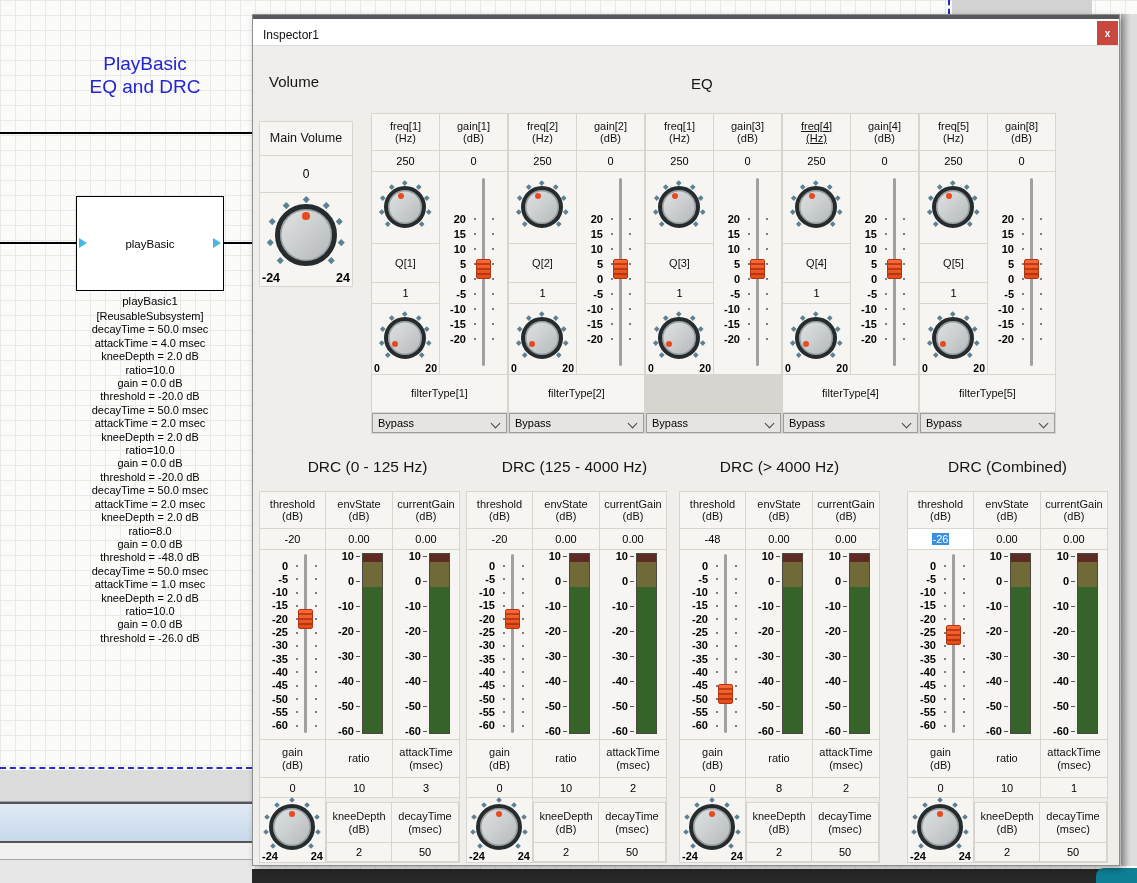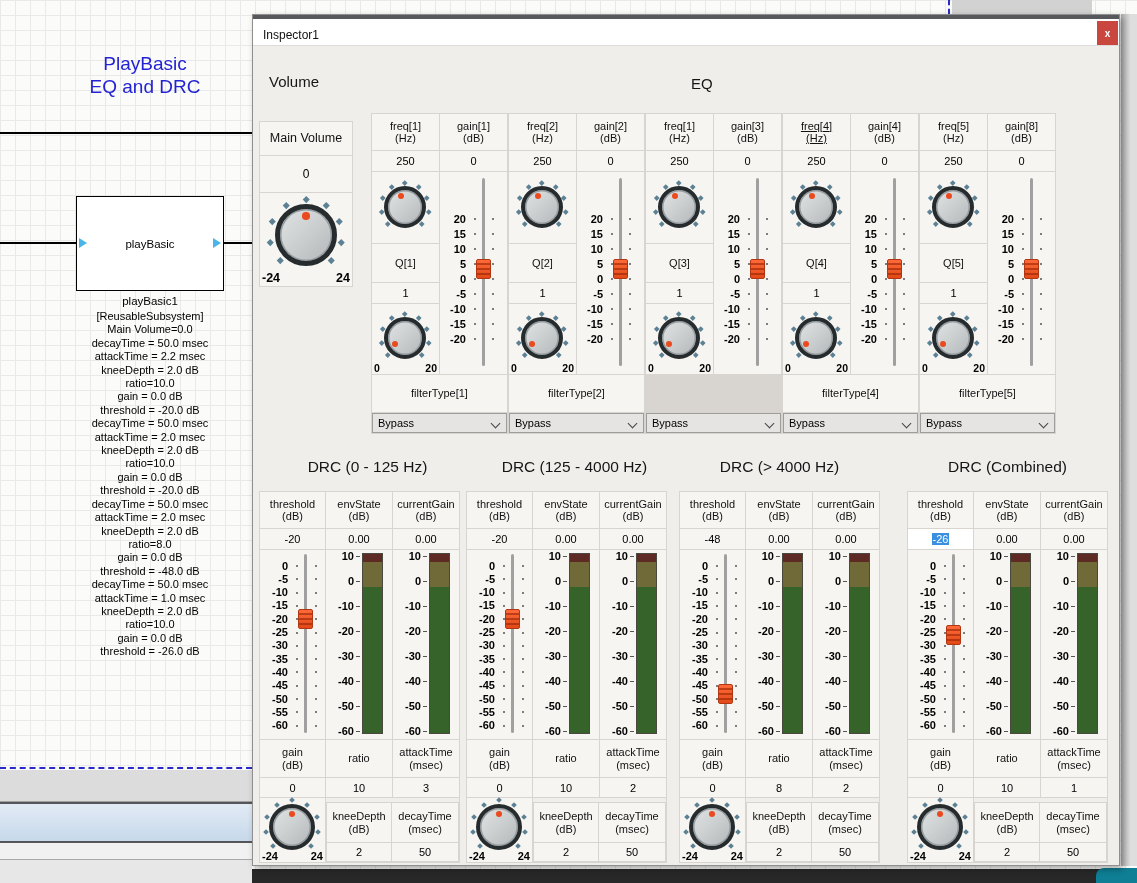--- a/index.html
+++ b/index.html
@@ -107,23 +107,22 @@
   <div class="wire" style="left:224px;top:242px;width:28px;"></div>
 
   <div class="block">
     <span class="port in"></span>
     <span>playBasic</span>
     <span class="port out"></span>
   </div>
   <div class="block-name">playBasic1</div>
   <div class="annotations" id="annotations">
       <div>[ReusableSubsystem]</div>
-      <div>Main Volume=0.0</div>
       <div>decayTime = 50.0 msec</div>
-      <div>attackTime = 2.2 msec</div>
+      <div>attackTime = 4.0 msec</div>
       <div>kneeDepth = 2.0 dB</div>
       <div>ratio=10.0</div>
       <div>gain = 0.0 dB</div>
       <div>threshold = -20.0 dB</div>
       <div>decayTime = 50.0 msec</div>
       <div>attackTime = 2.0 msec</div>
       <div>kneeDepth = 2.0 dB</div>
       <div>ratio=10.0</div>
       <div>gain = 0.0 dB</div>
       <div>threshold = -20.0 dB</div>

